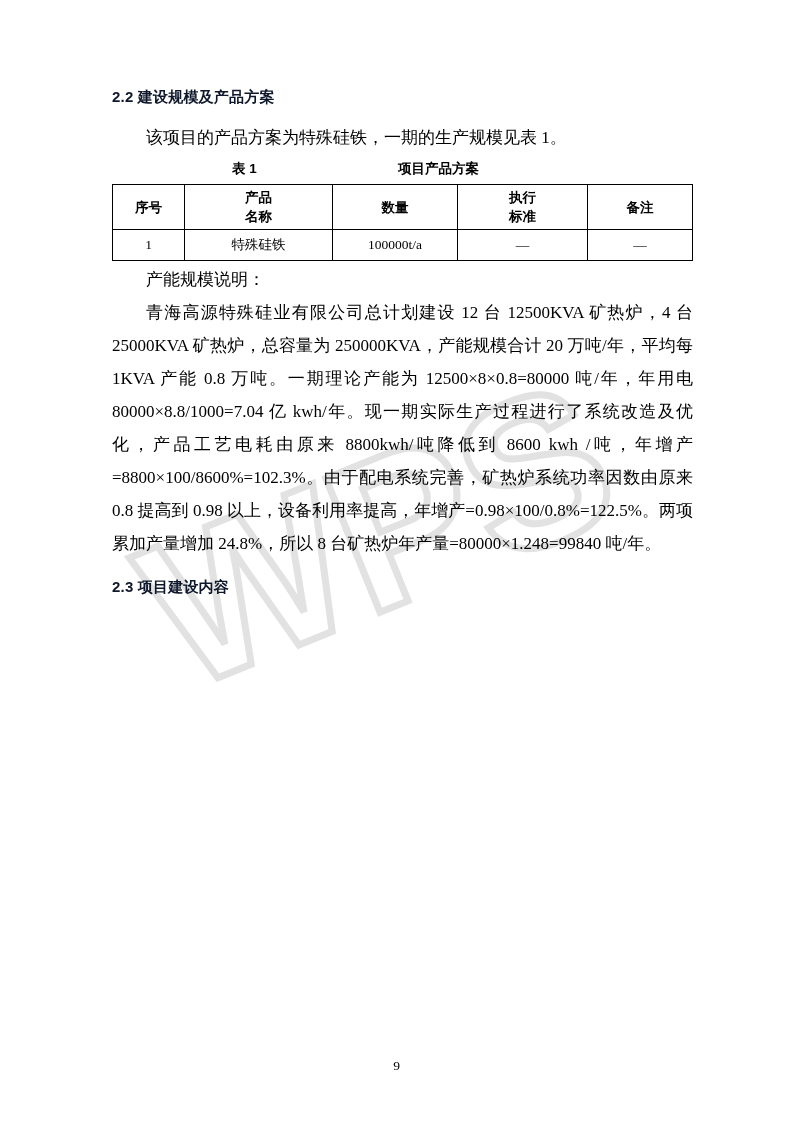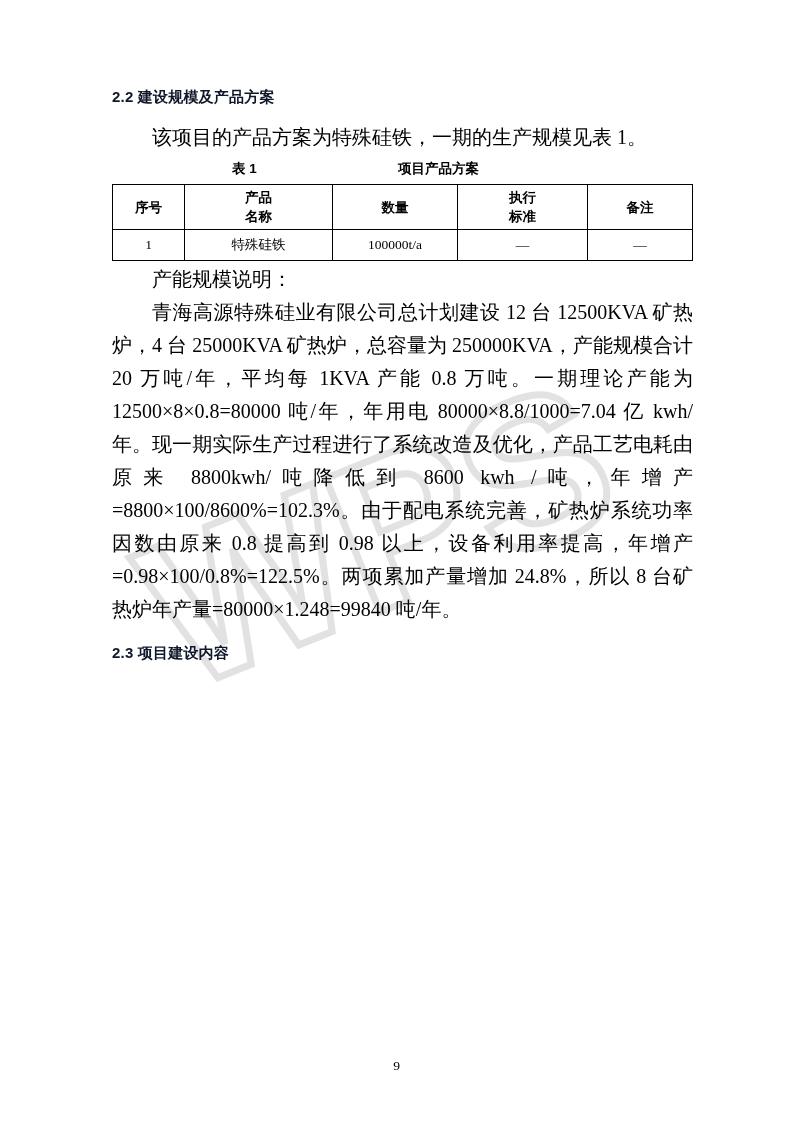--- a/index.html
+++ b/index.html
@@ -52,21 +52,21 @@
     color: #0f172a;
     margin: 0 0 14px 0;
     letter-spacing: 0.2px;
   }
   h2.section-head.second {
     margin-top: 18px;
     margin-bottom: 12px;
   }
 
   p.body-text {
-    font-size: 20px;
+    font-size: 17px;
     line-height: 33px;
     margin: 0 0 2px 0;
     text-indent: 2em;
     text-align: justify;
     text-justify: inter-ideograph;
   }
   p.tight {
     margin-bottom: 0;
   }
 

